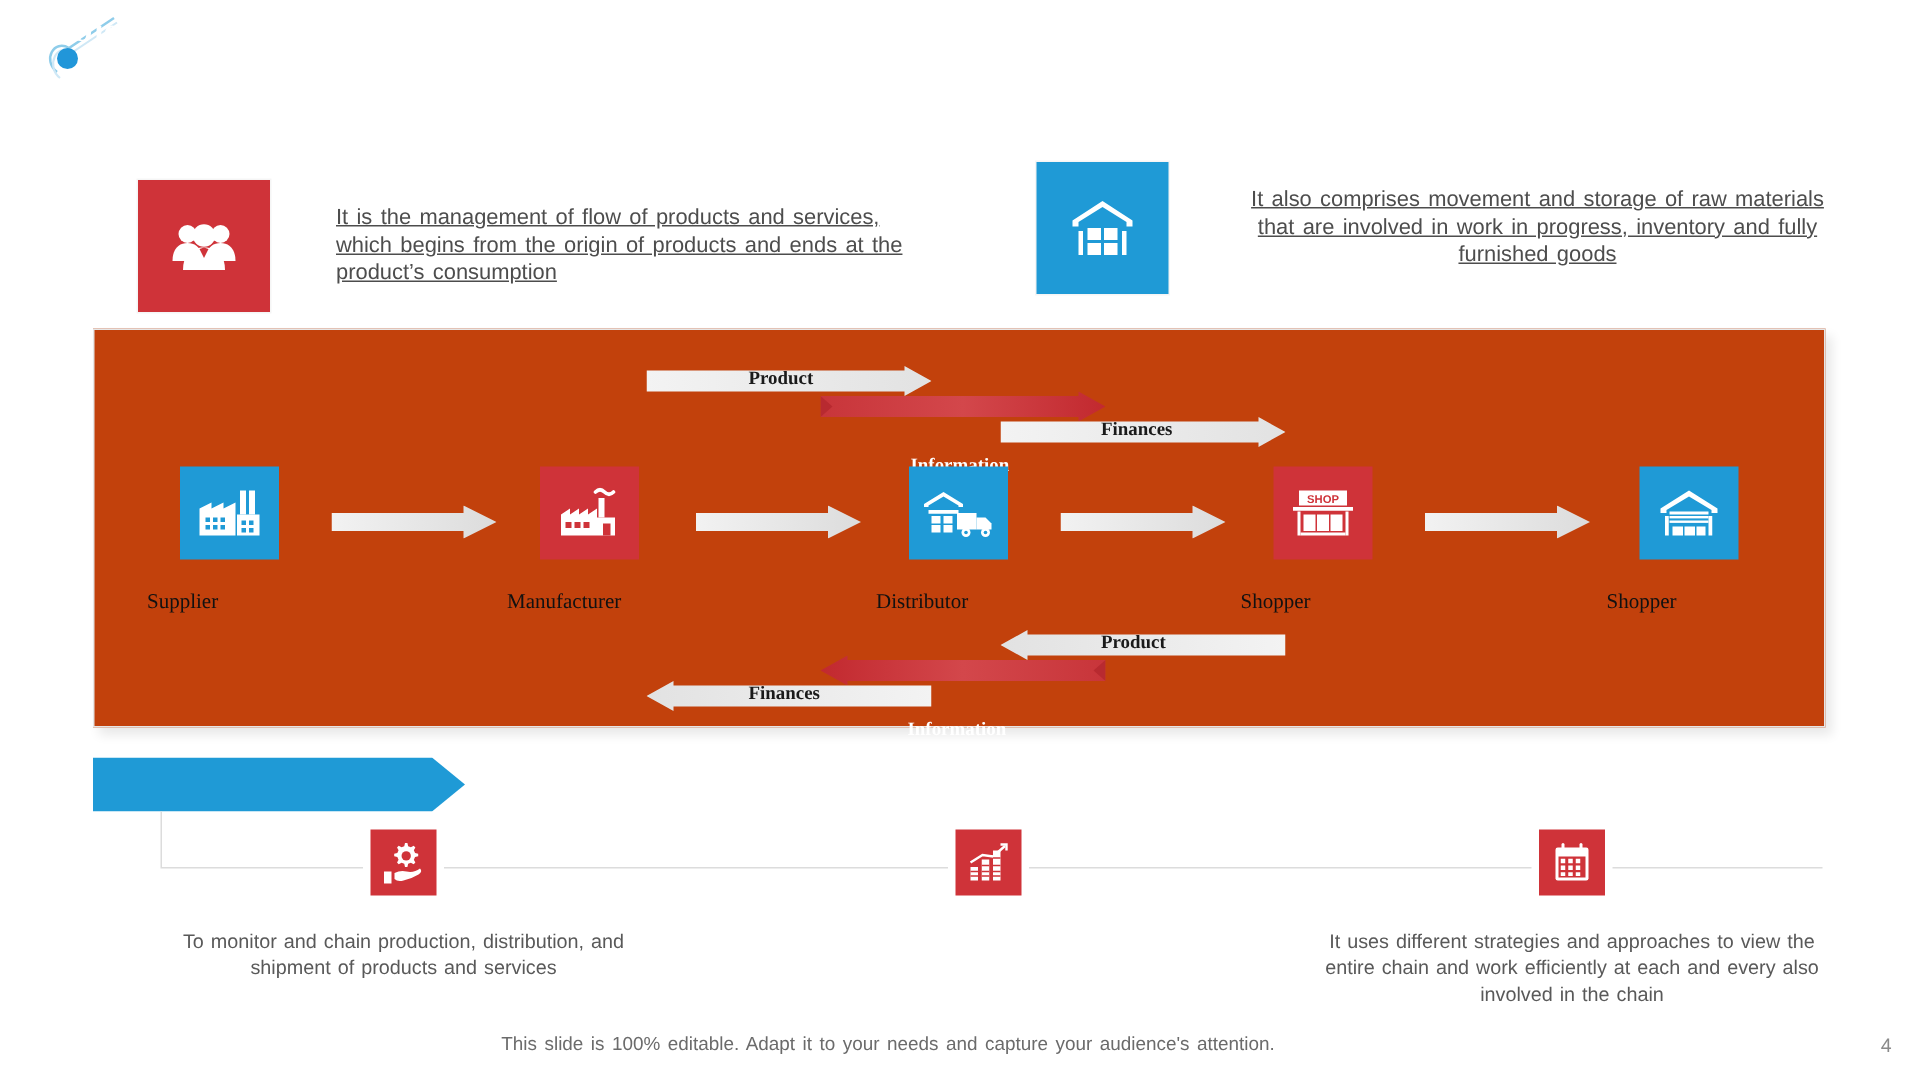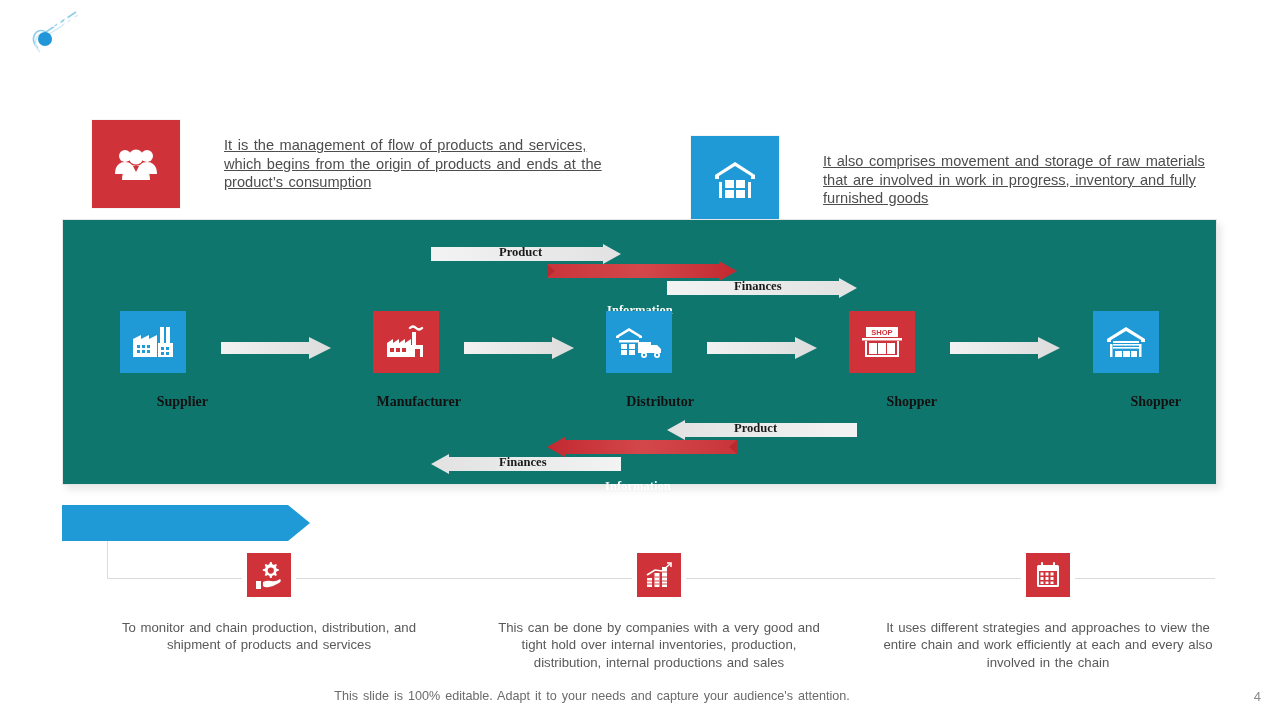--- a/index.html
+++ b/index.html
@@ -17,63 +17,63 @@
   .page-title {
     position:absolute; left:72px; top:16px;
     font-family:"Liberation Serif", serif;
     font-size:40px; color:#1a1a1a; letter-spacing:0.2px;
     white-space:nowrap;
   }
 
   
   .intro-block { position:absolute; display:flex; align-items:flex-start; }
   .intro-left  { left:92px;  top:120px; }
-  .intro-right { left:691px; top:136px; }
+  .intro-right { left:691px; top:108px;text-align:center; }
   .icon-tile {
     width:88px; height:88px; flex:0 0 88px;
     display:flex; align-items:center; justify-content:center;
     box-shadow:0 0 0 1px rgba(0,0,0,0.04);
   }
   .icon-tile.red  { background:#cf3339; }
   .icon-tile.blue { background:#1f9ad6; }
   .intro-text {
     margin-left:44px; margin-top:16px;
     font-size:14.6px; line-height:1.28; color:#4d4d4d;
     word-spacing:1.5px;
     text-decoration:underline;
   }
   .intro-left  .intro-text { width:392px; }
   .intro-right .intro-text { width:404px; }
 
   
   .panel {
     position:absolute; left:62px; top:219px; width:1155px; height:266px;
-    background:#0f766e; border:1px solid #e6e6e6;
+    background:#c2410c; border:1px solid #e6e6e6;
     box-shadow:4px 5px 7px rgba(0,0,0,0.09);
   }
   .band-label {
     position:absolute; top:-1px;
     font-family:"Liberation Serif", serif; font-weight:bold;
     font-size:12.6px; color:#1a1a1a; white-space:nowrap;
   }
   .band-label.on-red { color:#ffffff;margin-top:40px; }
 
   .flow-arrow { position:absolute; display:block; }
 
   
-  .node { position:absolute; width:110px; text-align:right; }
+  .node { position:absolute; width:110px; text-align:left; }
   .node .tile {
     width:66px; height:62px; margin:0 auto;
     display:flex; align-items:center; justify-content:center;
   }
   .node .tile.blue { background:#1f9ad6; }
   .node .tile.red  { background:#cf3339; }
   .node .caption {
     margin-top:21px;
-    font-family:"Liberation Serif", serif; font-weight:bold;
+    font-family:"Liberation Serif", serif; font-weight:normal;
     font-size:14px; color:#111;
   }
   .connector { position:absolute; }
 
   
   .obj-banner { position:absolute; left:62px; top:505px; width:248px; height:36px; }
   .obj-banner-text {
     position:absolute; left:32px; top:7px;
     font-family:"Liberation Serif", serif; font-weight:bold;
     font-size:22px; color:#ffffff; letter-spacing:0.2px;
@@ -194,21 +194,21 @@
           <rect x="16" y="25" width="3" height="3" fill="#1f9ad6"></rect>
           <rect x="30" y="22" width="3" height="3" fill="#1f9ad6"></rect>
           <rect x="35" y="22" width="3" height="3" fill="#1f9ad6"></rect>
           <rect x="30" y="27" width="3" height="3" fill="#1f9ad6"></rect>
           <rect x="35" y="27" width="3" height="3" fill="#1f9ad6"></rect>
         </svg>
       </div>
       <div class="caption">Supplier</div>
     </div>
 
-    <div class="node" style="left:288px; top:91px;">
+    <div class="node" style="left:275px; top:91px;">
       <div class="tile red">
         <svg width="44" height="34" viewBox="0 0 44 34">
           <path d="M26 3 q3 -3 6 0 q3 3 6 0" fill="none" stroke="#fff" stroke-width="2.4" stroke-linecap="round"></path>
           <rect x="28" y="7" width="4" height="13" fill="#fff"></rect>
           <path d="M3 32 L3 18 L9 14 L9 18 L15 14 L15 18 L21 14 L21 18 L27 14 L27 32 Z" fill="#fff"></path>
           <rect x="27" y="20" width="12" height="12" fill="#fff"></rect>
           <rect x="6" y="23" width="4" height="4" fill="#cf3339"></rect>
           <rect x="12" y="23" width="4" height="4" fill="#cf3339"></rect>
           <rect x="18" y="23" width="4" height="4" fill="#cf3339"></rect>
           <rect x="31" y="24" width="5" height="8" fill="#cf3339"></rect>
@@ -356,21 +356,20 @@
           <line x1="9.5" y1="16" x2="14.5" y2="16"></line>
             <line x1="9.5" y1="20" x2="14.5" y2="20"></line>
             <line x1="9.5" y1="23" x2="14.5" y2="23"></line>
           <line x1="17" y1="11" x2="22" y2="11"></line>
             <line x1="17" y1="16" x2="22" y2="16"></line>
             <line x1="17" y1="20" x2="22" y2="20"></line>
             <line x1="17" y1="23" x2="22" y2="23"></line>
         </g>
       </svg>
     </div>
-    <div class="desc">This can be done by companies with a very good and tight hold over internal inventories, production, distribution, internal productions and sales</div>
   </div>
 
   <div class="obj obj3">
     <div class="tile">
       <svg width="28" height="28" viewBox="0 0 28 28">
         <rect x="7" y="1" width="2" height="5" rx="1" fill="#fff"></rect>
         <rect x="19" y="1" width="2" height="5" rx="1" fill="#fff"></rect>
         <rect x="3" y="4" width="22" height="22" rx="1.5" fill="#fff"></rect>
         <rect x="5" y="10" width="18" height="14" fill="#cf3339"></rect>
         <g fill="#fff">

